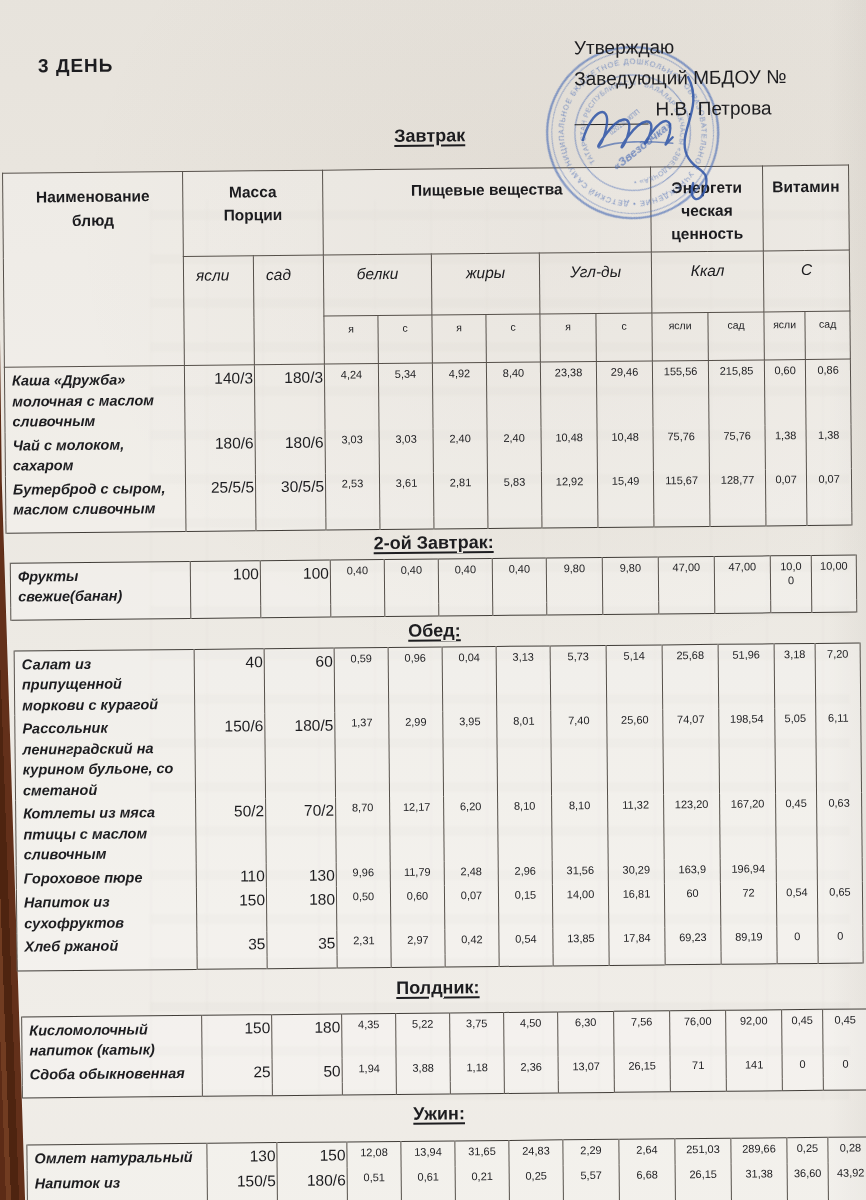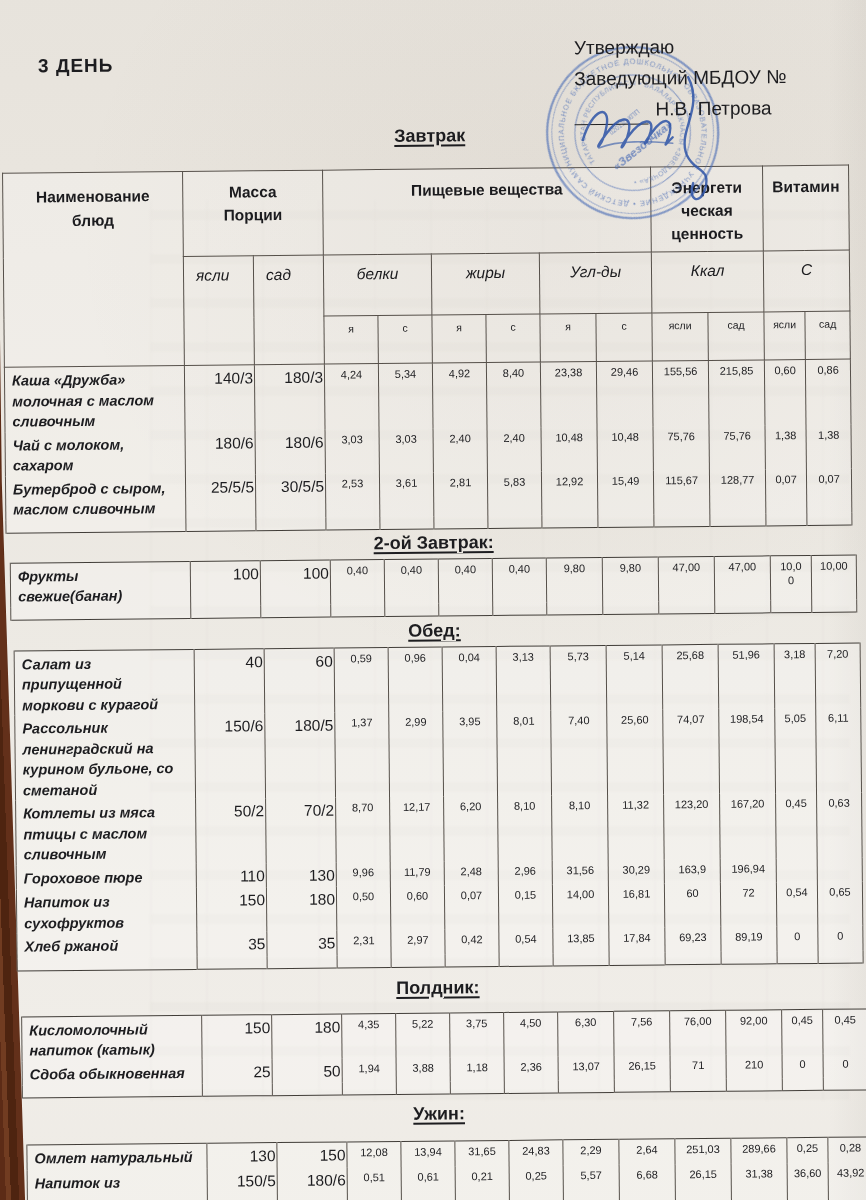--- a/index.html
+++ b/index.html
@@ -483,21 +483,21 @@
                 <td class="dish">Сдоба обыкновенная</td>
                 <td class="portion">25</td>
                 <td class="portion">50</td>
                 <td class="val">1,94</td>
                 <td class="val">3,88</td>
                 <td class="val">1,18</td>
                 <td class="val">2,36</td>
                 <td class="val">13,07</td>
                 <td class="val">26,15</td>
                 <td class="val">71</td>
-                <td class="val">210</td>
+                <td class="val">141</td>
                 <td class="val">0</td>
                 <td class="val">0</td>
               </tr>
               <tr class="spacer">
                 <td></td>
                 <td></td>
                 <td></td>
                 <td></td>
                 <td></td>
                 <td></td>

